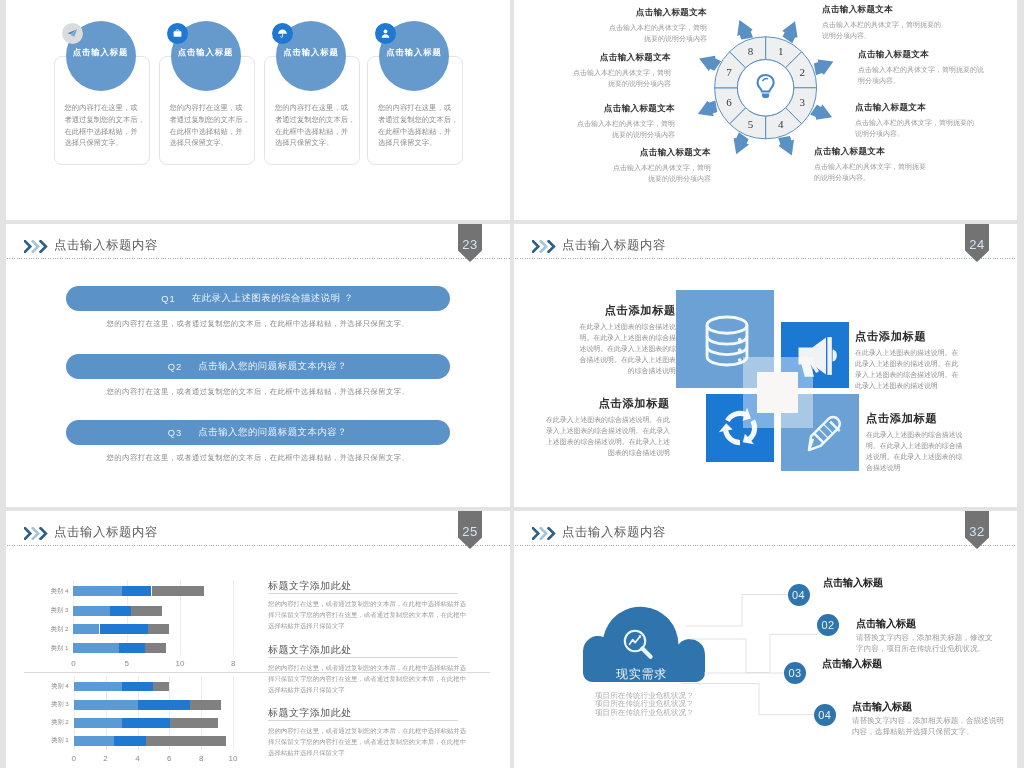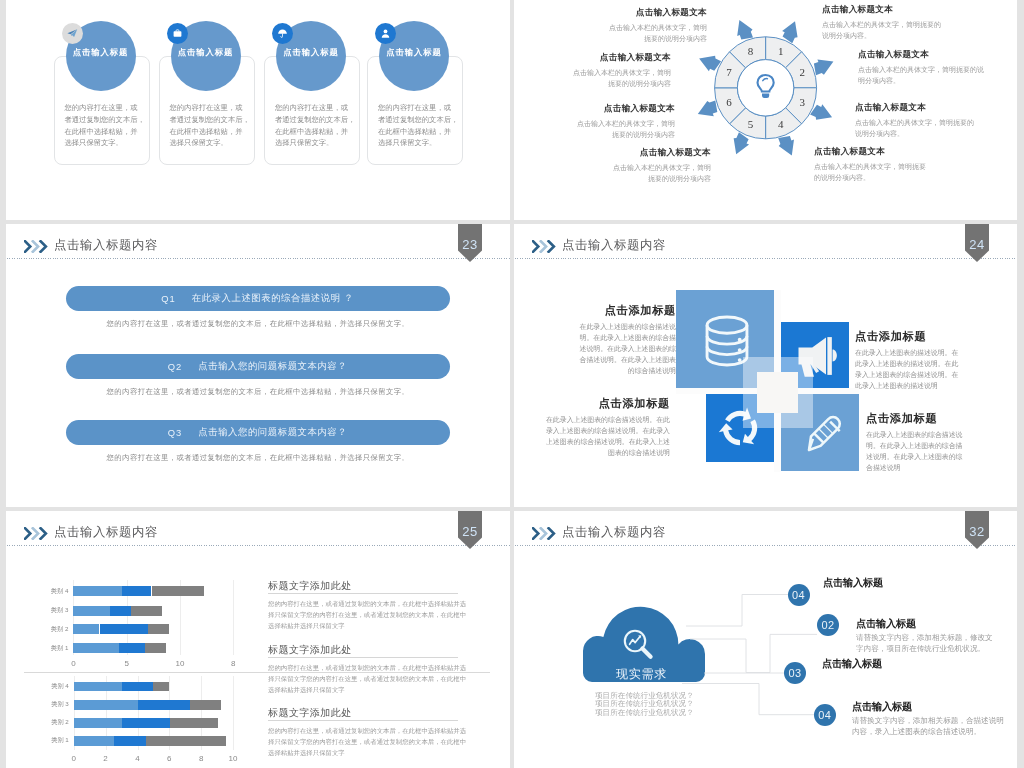--- a/index.html
+++ b/index.html
@@ -561,18 +561,18 @@
     </div>
     <div class="stepnum" style="left:270.0px;top:151.0px">03</div>
     <div class="stepbox" style="left:308px;top:146px">
       <div class="stept">点击输入标题</div>
     </div>
     <div class="stepnum" style="left:299.7px;top:192.7px">04</div>
     <div class="stepbox" style="left:338px;top:189px">
       <div class="stept">点击输入标题</div>
       <div class="stepb">
         <div>请替换文字内容，添加相关标题，合描述说明</div>
-        <div>内容，录入上述图表的综合描述说明。</div>
+        <div>内容，选择粘贴并选择只保留文字。</div>
       </div>
     </div>
   </div>
 
 </div>
 
 </body></html>

